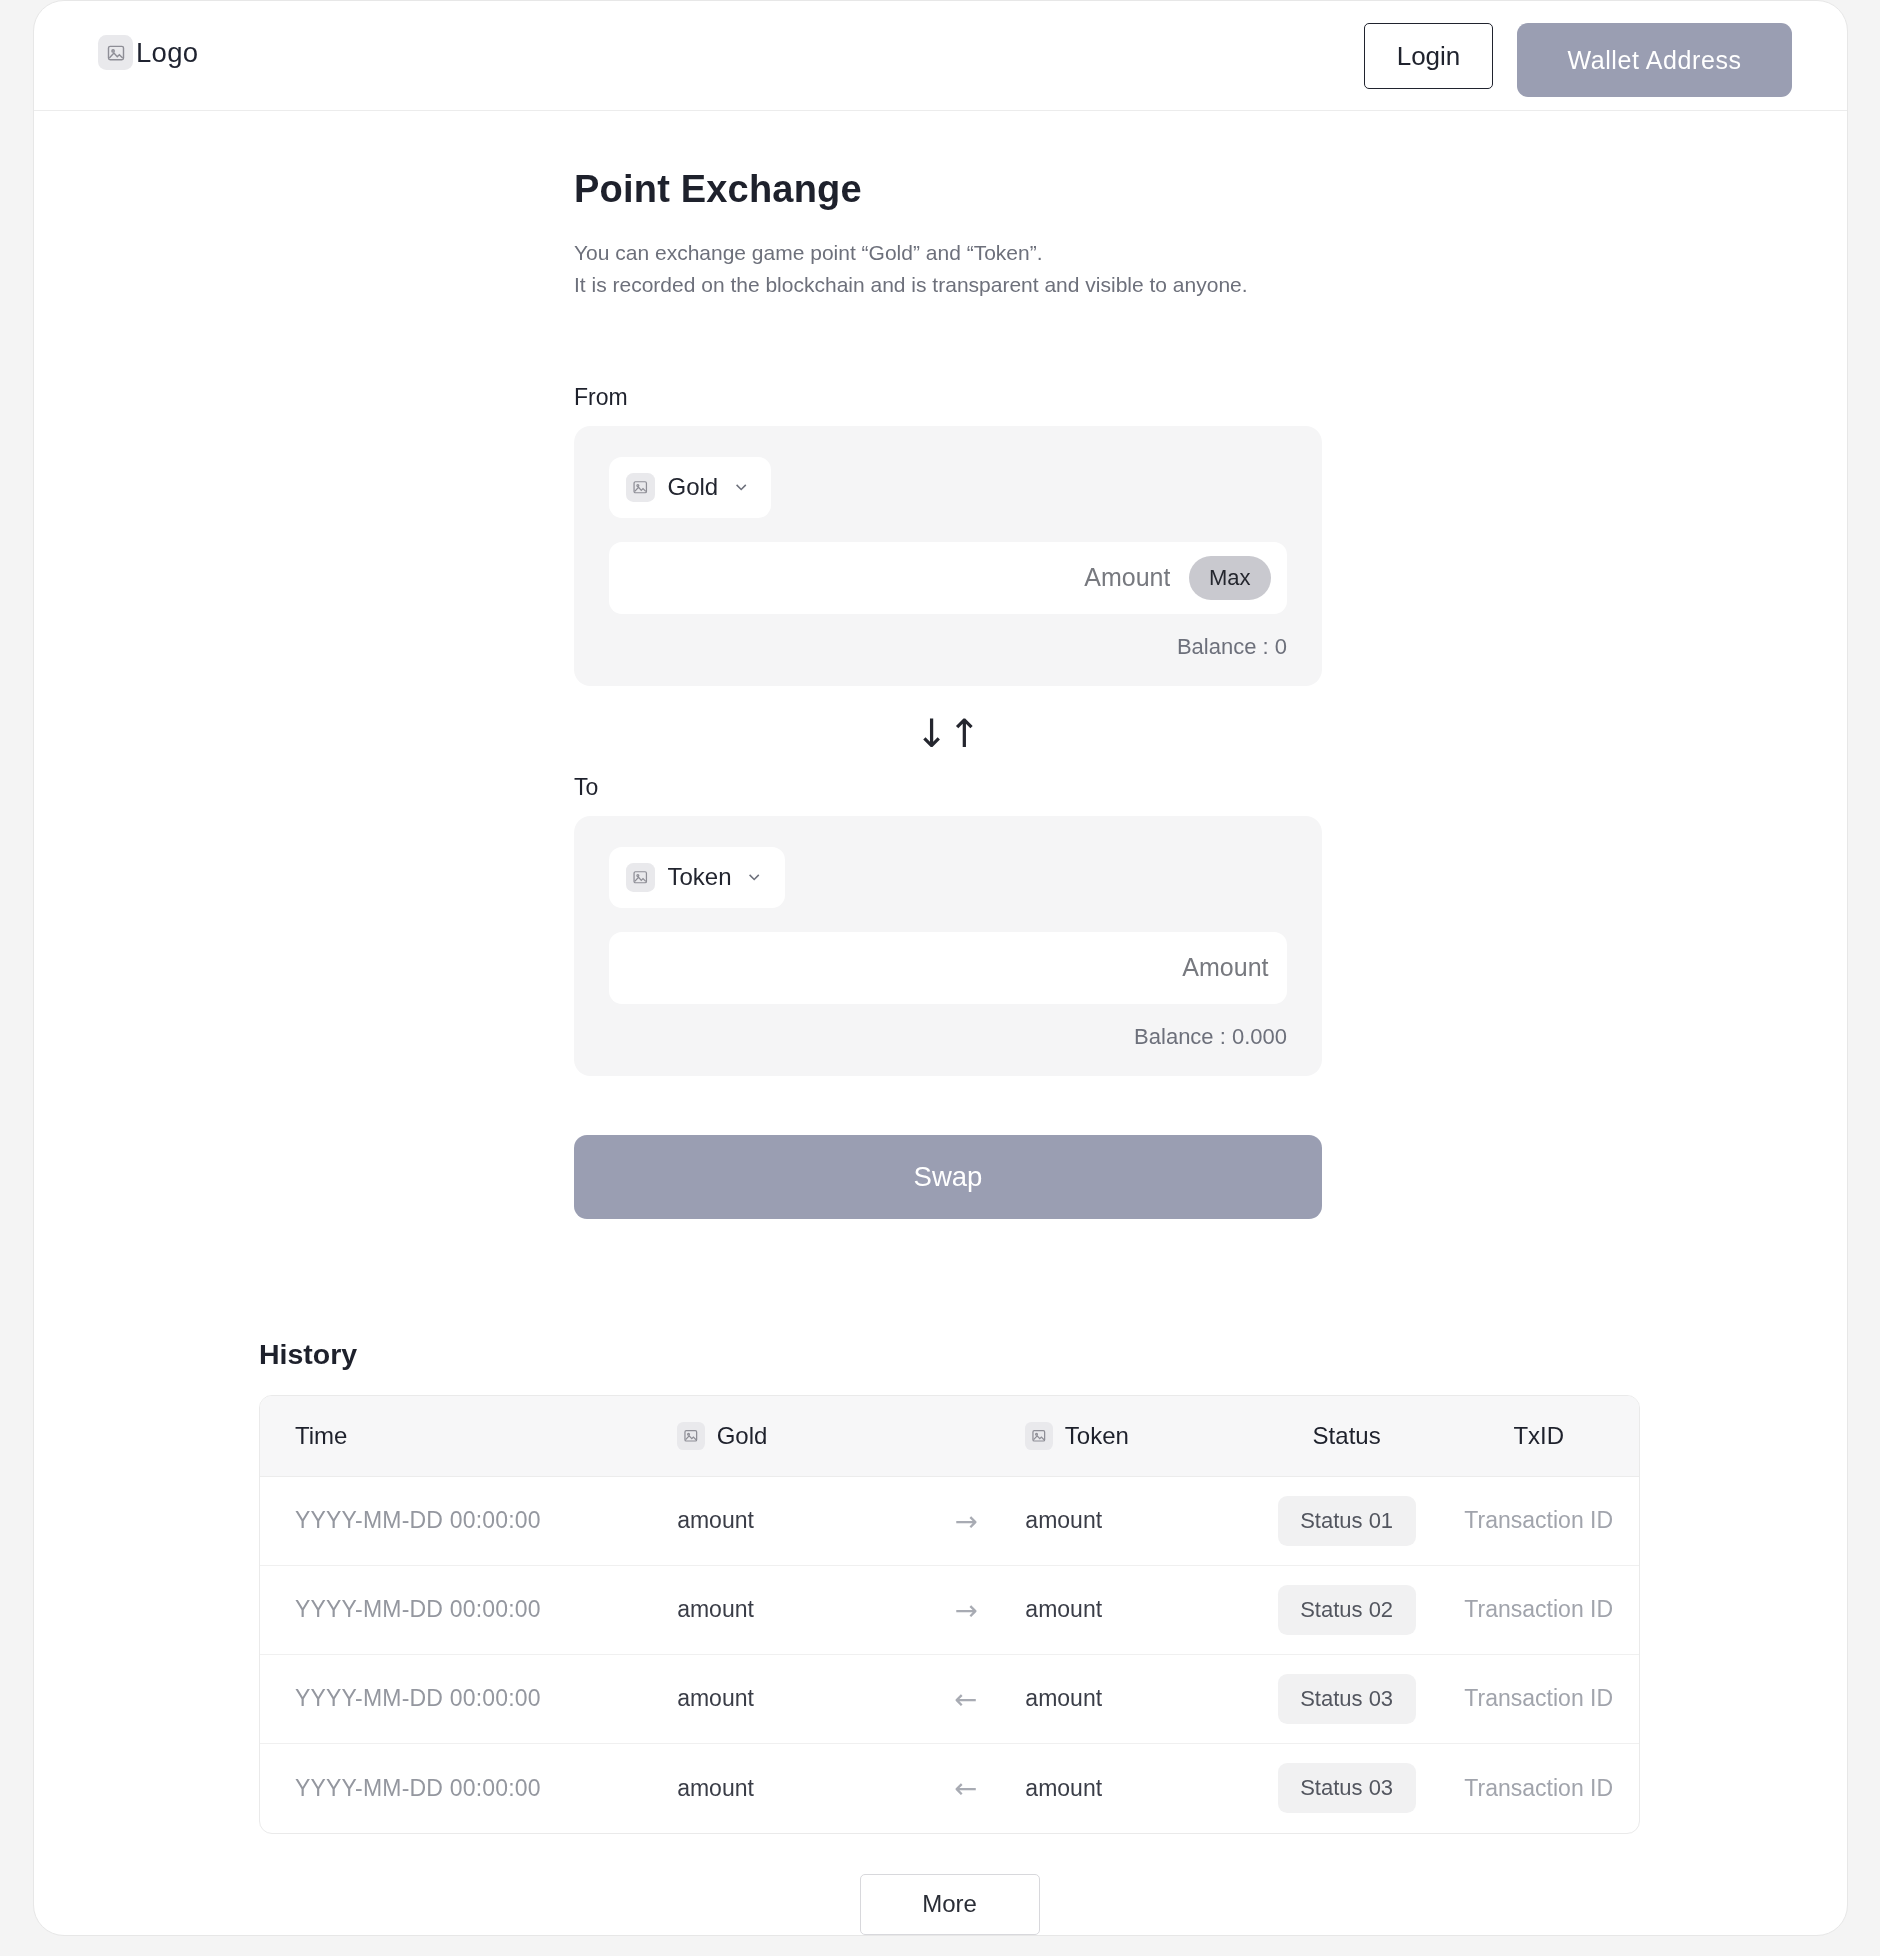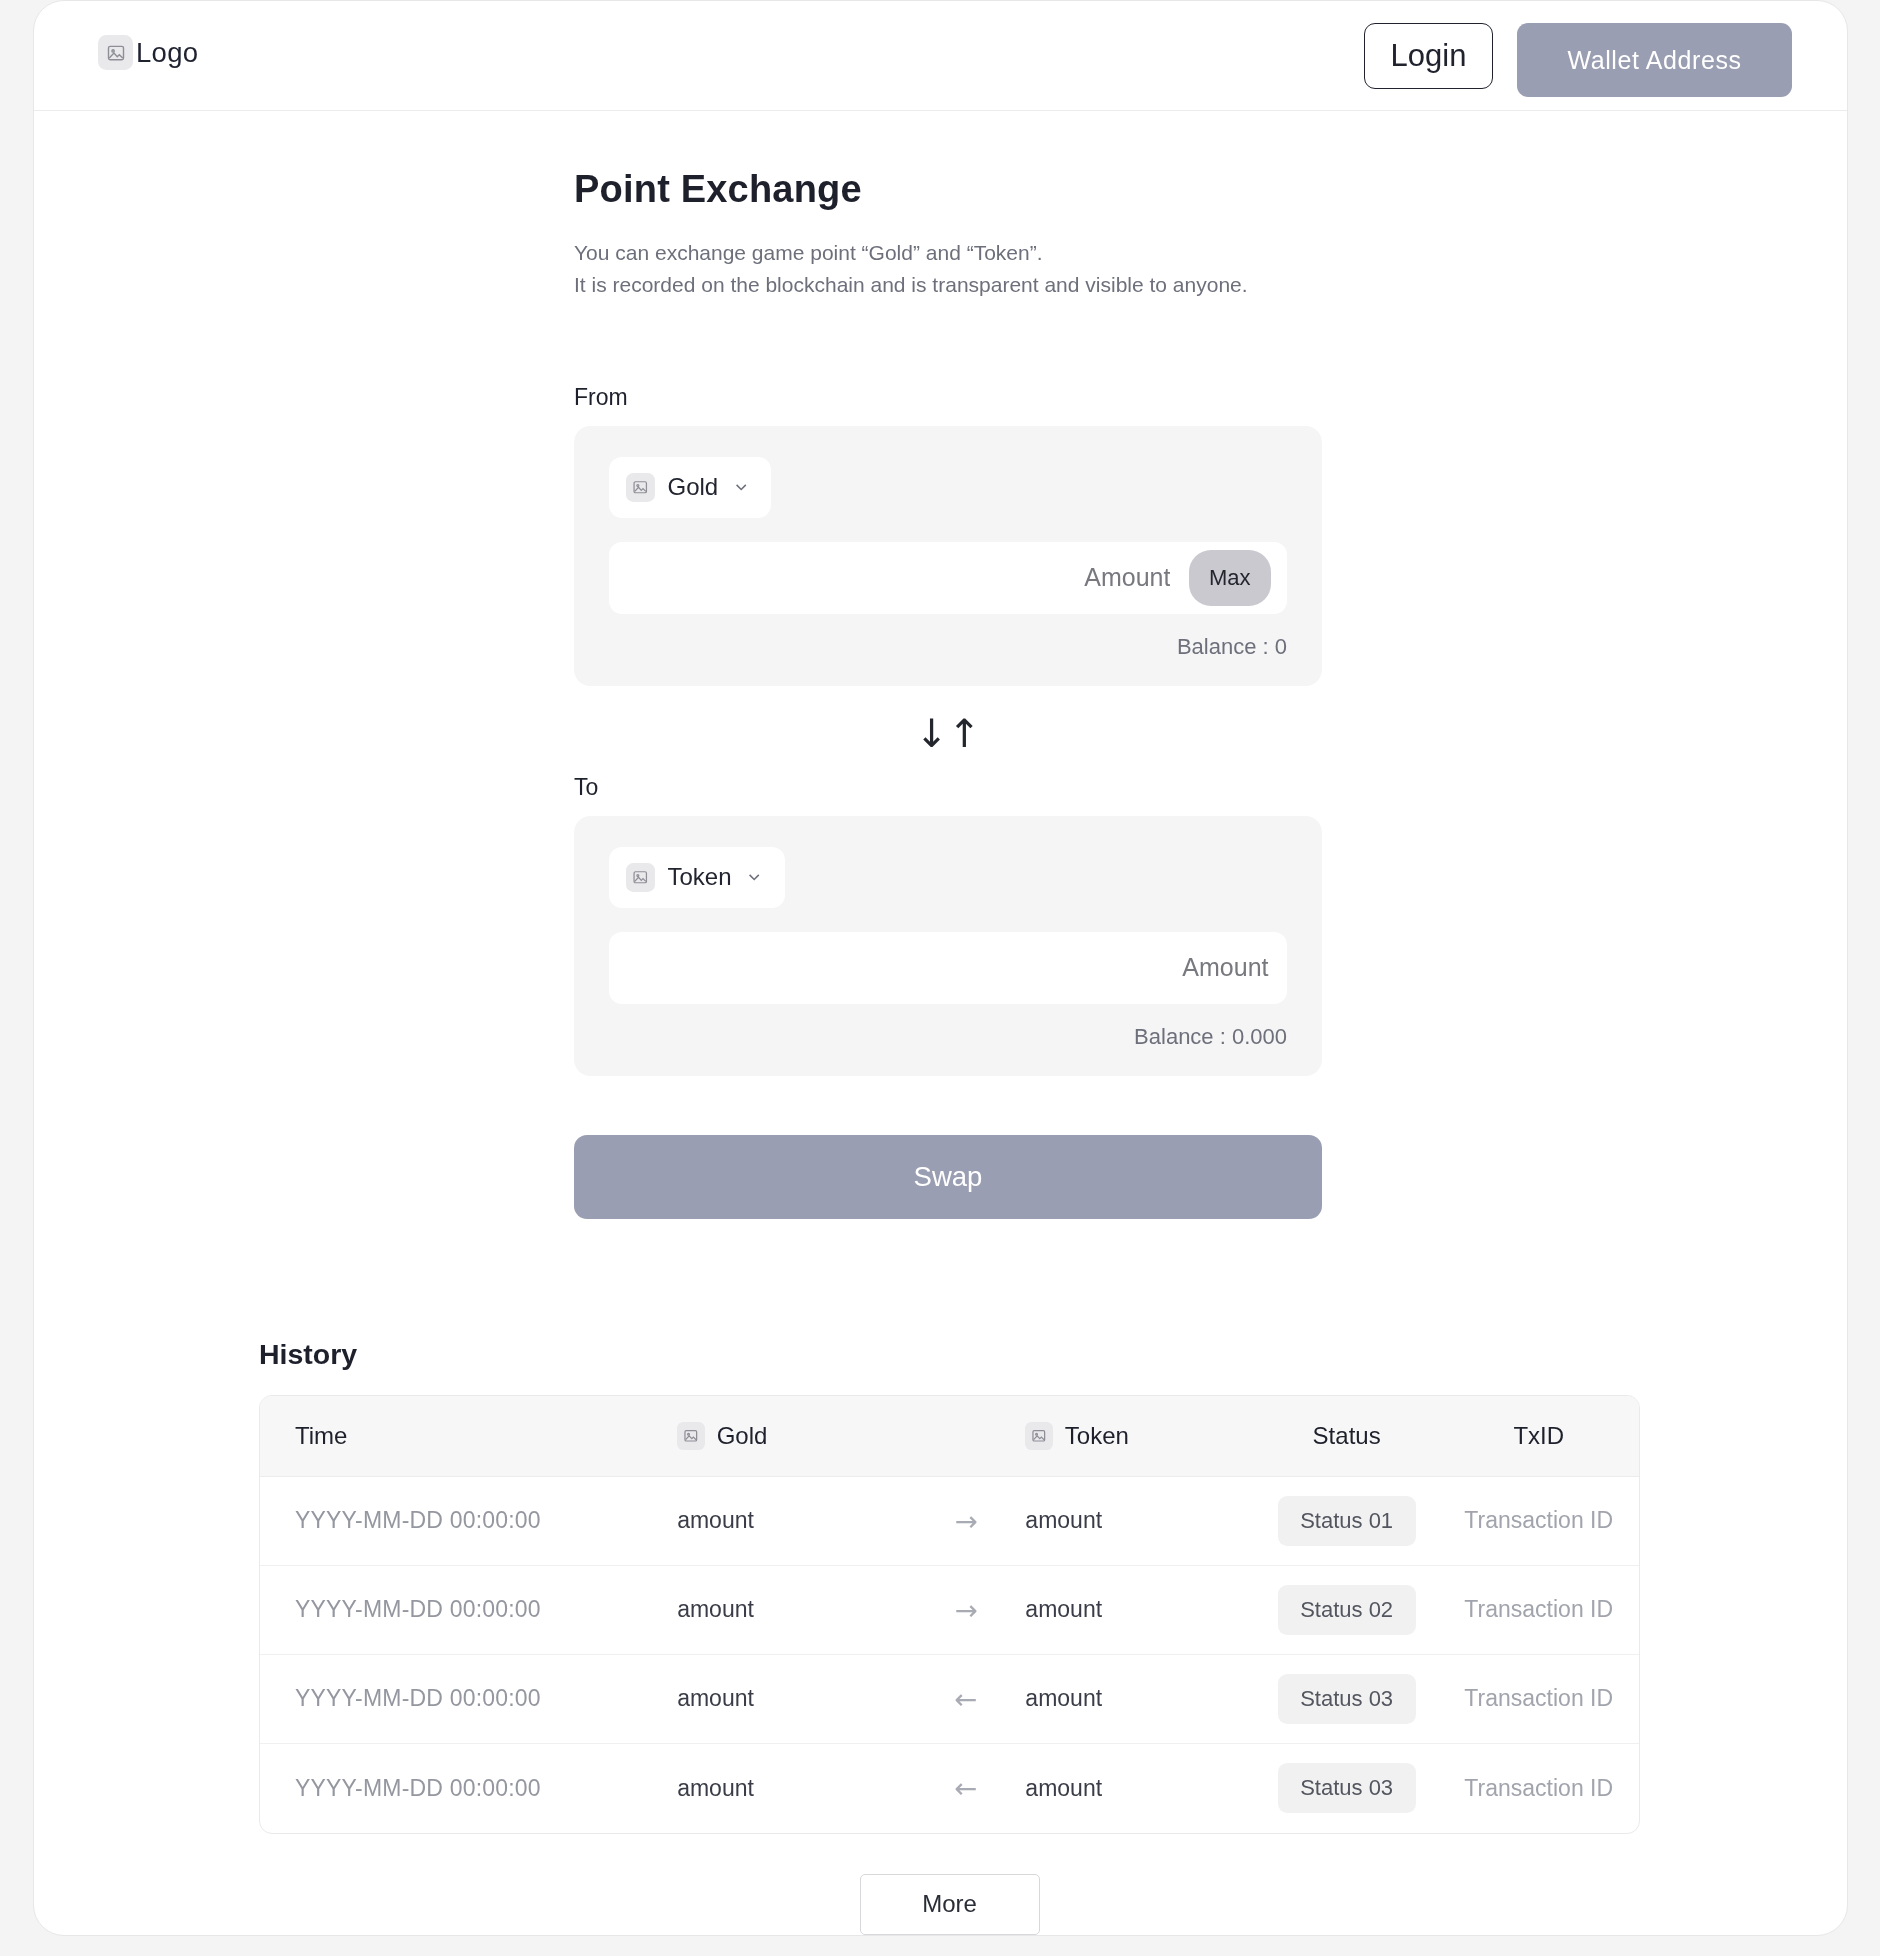--- a/index.html
+++ b/index.html
@@ -59,24 +59,24 @@
     color: #1f2330;
     letter-spacing: 0.3px;
   }
   .login-btn {
     position: absolute;
     right: 354px;
     top: 22px;
     width: 129px;
     height: 66px;
     border: 1.8px solid #20232e;
-    border-radius: 11px;
+    border-radius: 5px;
     background: #fff;
     color: #20232e;
-    font-size: 31px;
+    font-size: 26px;
     display: flex; align-items: center; justify-content: center;
     cursor: pointer;
   }
   .wallet-btn {
     position: absolute;
     right: 55px;
     top: 22px;
     width: 275px;
     height: 74px;
     border-radius: 11px;
@@ -159,21 +159,21 @@
     outline: none;
     background: transparent;
     text-align: right;
     font-size: 25px;
     color: #22252f;
     font-family: "Liberation Sans", sans-serif;
   }
   .amount-input::placeholder { color: #77797f; }
   .max-btn {
     flex: none;
-    height: 56px;
+    height: 44px;
     padding: 0 20px;
     border-radius: 22px;
     background: #c9c9cf;
     color: #24262e;
     font-size: 22px;
     display: flex; align-items: center; justify-content: center;
     cursor: pointer;
     border: none;
   }
   .balance {

